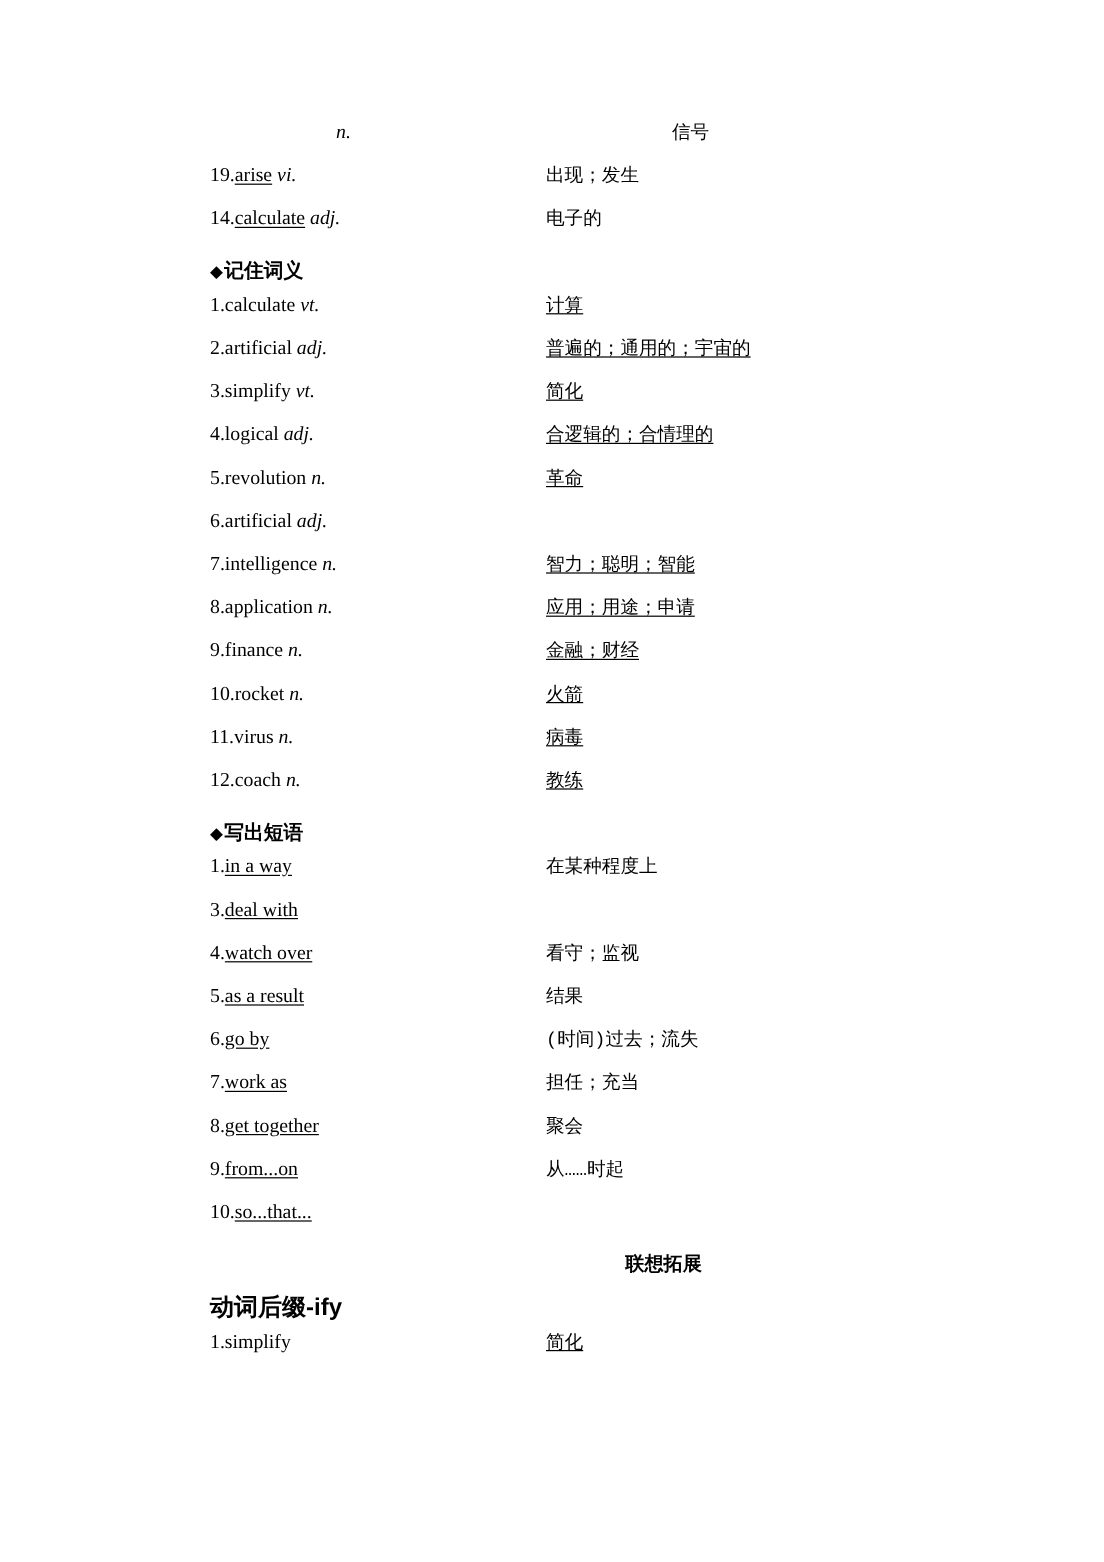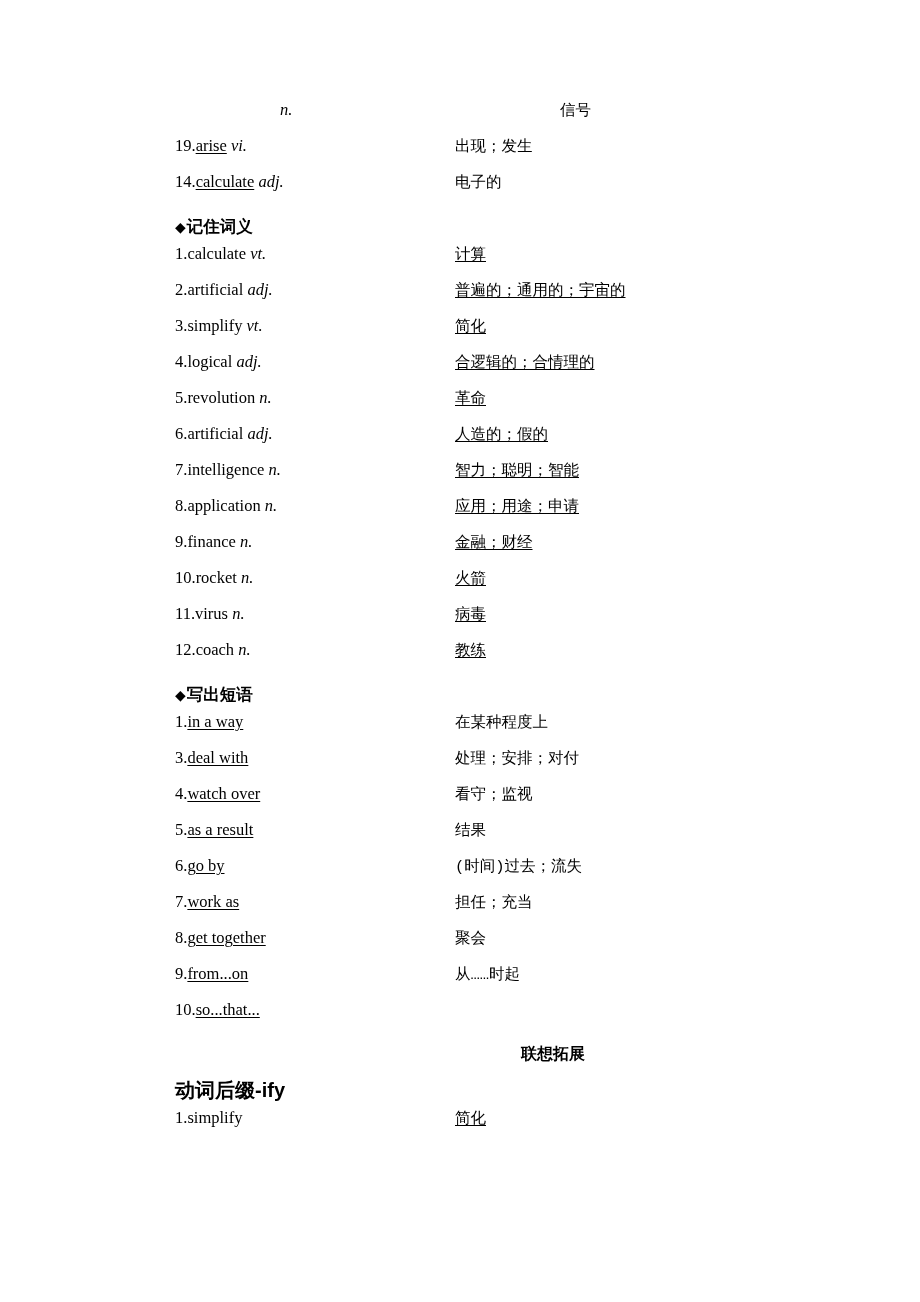--- a/index.html
+++ b/index.html
@@ -120,21 +120,20 @@
       <div class="row">
         <div class="col-term"><span>4.</span><span class="term-en">logical</span><span class="ital"> adj.</span></div>
         <div class="col-mean"><span class="mean-cn u">合逻辑的；合情理的</span></div>
       </div>
       <div class="row">
         <div class="col-term"><span>5.</span><span class="term-en">revolution</span><span class="ital"> n.</span></div>
         <div class="col-mean"><span class="mean-cn u">革命</span></div>
       </div>
       <div class="row">
         <div class="col-term"><span>6.</span><span class="term-en">artificial</span><span class="ital"> adj.</span></div>
-        <div class="col-mean"><span class="mean-cn u">人造的；假的</span></div>
       </div>
       <div class="row">
         <div class="col-term"><span>7.</span><span class="term-en">intelligence</span><span class="ital"> n.</span></div>
         <div class="col-mean"><span class="mean-cn u">智力；聪明；智能</span></div>
       </div>
       <div class="row">
         <div class="col-term"><span>8.</span><span class="term-en">application</span><span class="ital"> n.</span></div>
         <div class="col-mean"><span class="mean-cn u">应用；用途；申请</span></div>
       </div>
       <div class="row">
@@ -153,21 +152,20 @@
         <div class="col-term"><span>12.</span><span class="term-en">coach</span><span class="ital"> n.</span></div>
         <div class="col-mean"><span class="mean-cn u">教练</span></div>
       </div>
       <div class="section-head"><span class="diamond">◆</span><span>写出短语</span></div>
       <div class="row">
         <div class="col-term"><span>1.</span><span class="term-en u">in a way</span></div>
         <div class="col-mean"><span class="mean-cn">在某种程度上</span></div>
       </div>
       <div class="row">
         <div class="col-term"><span>3.</span><span class="term-en u">deal with</span></div>
-        <div class="col-mean"><span class="mean-cn">处理；安排；对付</span></div>
       </div>
       <div class="row">
         <div class="col-term"><span>4.</span><span class="term-en u">watch over</span></div>
         <div class="col-mean"><span class="mean-cn">看守；监视</span></div>
       </div>
       <div class="row">
         <div class="col-term"><span>5.</span><span class="term-en u">as a result</span></div>
         <div class="col-mean"><span class="mean-cn">结果</span></div>
       </div>
       <div class="row">

